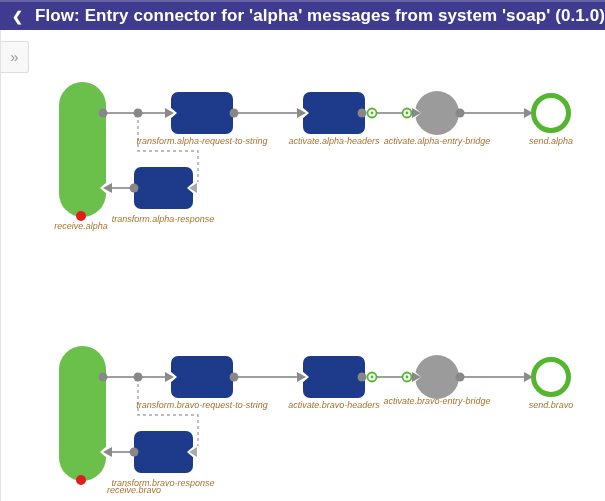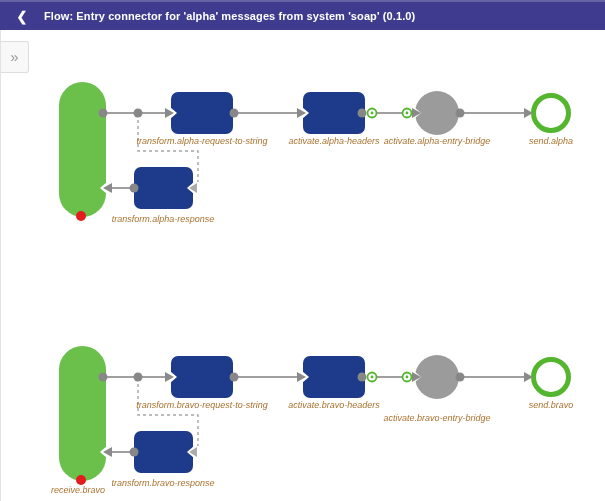--- a/index.html
+++ b/index.html
@@ -11,21 +11,21 @@
   .header {
     position:absolute; top:0; left:0; width:605px; height:30px;
     background:#3f3c8f; border-top:2px solid #6663a5; box-sizing:border-box;
     display:flex; align-items:center; z-index:20;
   }
   .back-btn {
     background:none; border:none; color:#ffffff; width:44px; height:28px;
     font-size:13px; font-weight:bold; cursor:pointer; text-align:center; padding:0;
   }
   .title {
-    color:#ffffff; font-weight:bold; font-size:11px; margin:0;
+    color:#ffffff; font-weight:bold; font-size:17px; margin:0;
     white-space:nowrap; letter-spacing:0.1px;
   }
   
   .main {
     position:absolute; top:30px; left:0; width:605px; height:471px;
     background:#ffffff; border-left:1px solid #e2e2e2; box-sizing:border-box;
     overflow:hidden;
   }
   .toggle-btn {
     position:absolute; left:0; top:11px; width:28px; height:32px; z-index:15;
@@ -112,20 +112,21 @@
       </g>
     </defs>
     <use href="#conn-art" x="0" y="0"></use>
     <use href="#conn-art" x="0" y="264"></use>
   </svg>
 
   <div class="node pill" style="left:58px; top:52px;">
     <span class="pill-notch"></span>
   </div>
   <div class="red-dot" style="left:75px; top:181px;"></div>
+  <div class="flow-label" style="left:10px; top:191px; width:140px;">receive.alpha</div>
 
   <div class="node blue-node" style="left:170px; top:62px;">
     <span class="notch-l"></span>
   </div>
   <div class="flow-label" style="left:116px; top:106px; width:170px;">transform.alpha-request-to-string</div>
 
   <div class="node blue-node" style="left:302px; top:62px;">
     <span class="notch-l"></span>
   </div>
   <div class="flow-label" style="left:248px; top:106px; width:170px;">activate.alpha-headers</div>
@@ -140,36 +141,36 @@
 
   <div class="node blue-node resp" style="left:133px; top:137px;">
     <span class="notch-r"></span>
   </div>
   <div class="flow-label" style="left:77px; top:184px; width:170px;">transform.alpha-response</div>
 
   <div class="node pill" style="left:58px; top:316px;">
     <span class="pill-notch"></span>
   </div>
   <div class="red-dot" style="left:75px; top:445px;"></div>
-  <div class="flow-label" style="left:7px; top:455px; width:140px;">receive.bravo</div>
+  <div class="flow-label" style="left:20px; top:455px; width:140px;text-align:right;">receive.bravo</div>
 
   <div class="node blue-node" style="left:170px; top:326px;">
     <span class="notch-l"></span>
   </div>
   <div class="flow-label" style="left:116px; top:370px; width:170px;">transform.bravo-request-to-string</div>
 
   <div class="node blue-node" style="left:302px; top:326px;">
     <span class="notch-l"></span>
   </div>
   <div class="flow-label" style="left:248px; top:370px; width:170px;">activate.bravo-headers</div>
 
   <div class="node circle-node" style="left:414px; top:325px;">
     <span class="notch-l"></span>
   </div>
-  <div class="flow-label" style="left:356px; top:383px; width:160px;">activate.bravo-entry-bridge</div>
+  <div class="flow-label" style="left:356px; top:366px; width:160px;">activate.bravo-entry-bridge</div>
 
   <div class="node send-ring" style="left:530px; top:327px;"></div>
   <div class="flow-label" style="left:490px; top:370px; width:120px;">send.bravo</div>
 
   <div class="node blue-node resp" style="left:133px; top:401px;">
     <span class="notch-r"></span>
   </div>
   <div class="flow-label" style="left:77px; top:448px; width:170px;">transform.bravo-response</div>
 
 </main>

